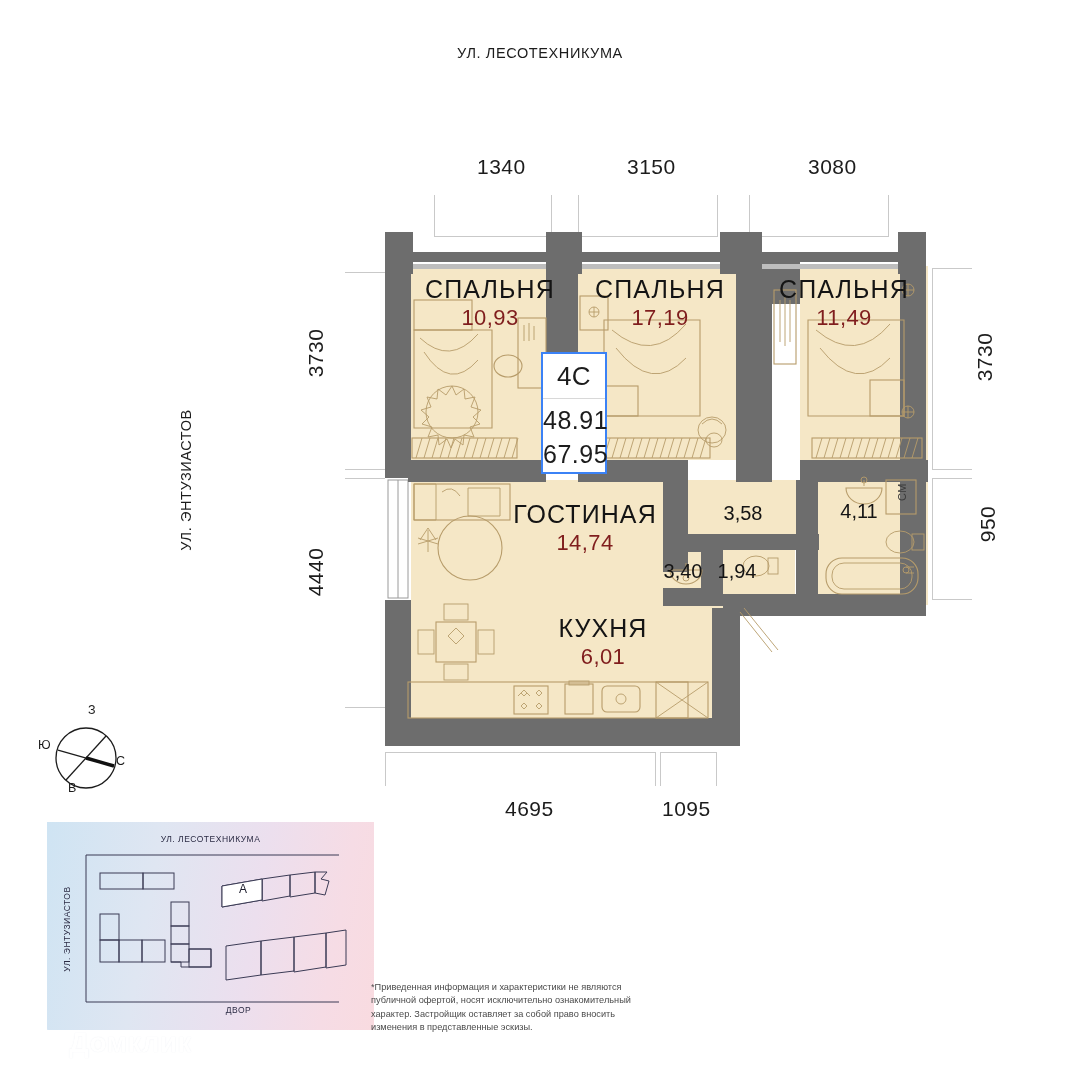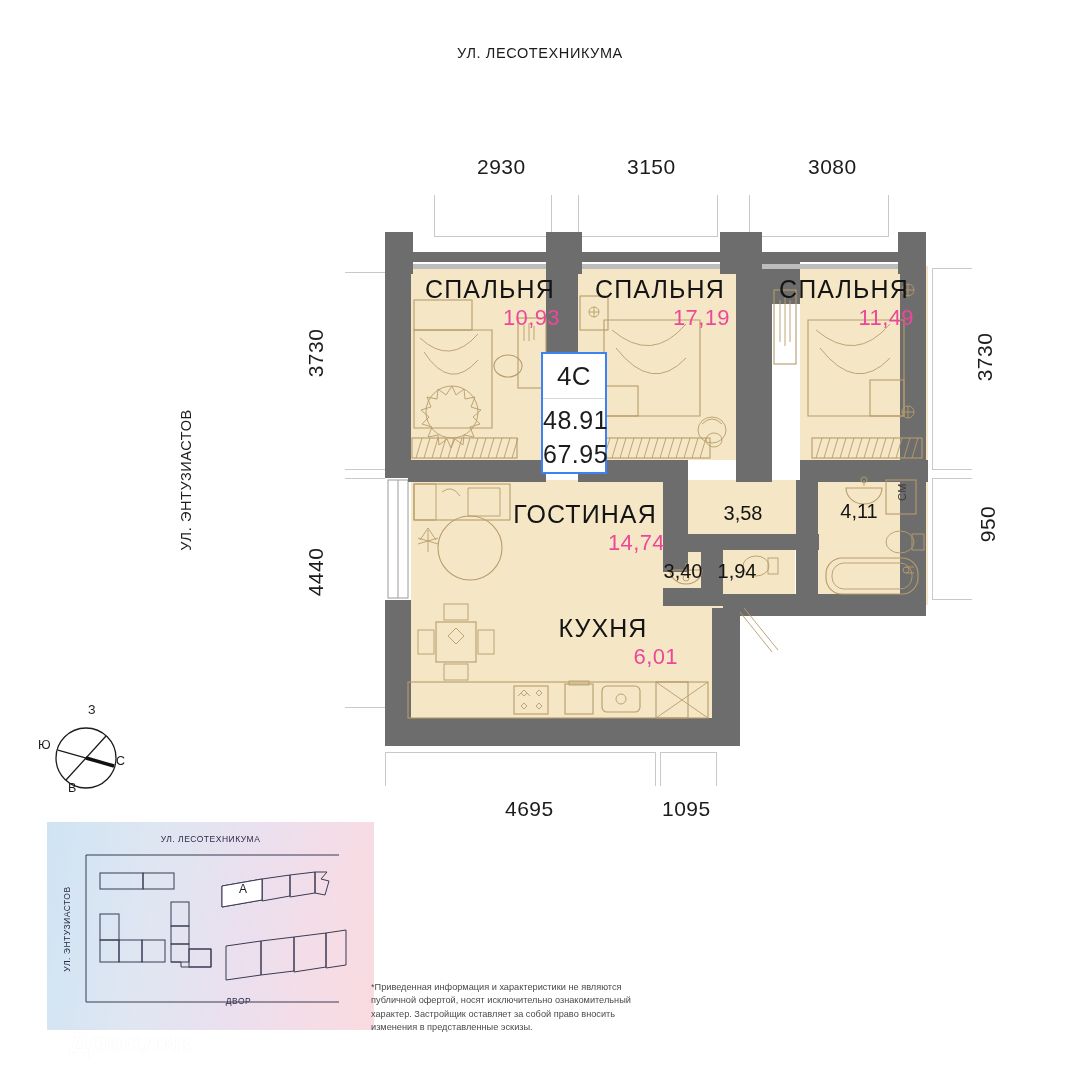--- a/index.html
+++ b/index.html
@@ -61,22 +61,22 @@
     letter-spacing: .5px;
   }
   .badge .b-num { font-size: 25px; line-height: 34px; letter-spacing: .5px; }
 
   
   .room-name {
     font-size: 25px; color: #141414; letter-spacing: 1.1px;
     text-align: center; white-space: nowrap;
   }
   .room-area {
-    font-size: 22px; color: #ec4899; letter-spacing: .4px;
-    text-align: right; white-space: nowrap;
+    font-size: 22px; color: #7f1d1d; letter-spacing: .4px;
+    text-align: center; white-space: nowrap;
   }
   .small-area {
     font-size: 20px; color: #141414; text-align: center; white-space: nowrap;
   }
   .tiny-rot {
     font-size: 11px; color: #3a3a3a; letter-spacing: .5px;
     transform: rotate(-90deg); transform-origin: center center;
   }
 
   
@@ -129,21 +129,21 @@
 
 <div class="abs bracket no-left" style="left:345px;top:272px;width:48px;height:198px;"></div>
 <div class="abs bracket no-left" style="left:345px;top:478px;width:48px;height:230px;"></div>
 
 <div class="abs bracket no-right" style="left:932px;top:268px;width:40px;height:202px;"></div>
 <div class="abs bracket no-right" style="left:932px;top:478px;width:40px;height:122px;"></div>
 
 <div class="abs bracket no-bottom" style="left:385px;top:752px;width:271px;height:34px;"></div>
 <div class="abs bracket no-bottom" style="left:660px;top:752px;width:57px;height:34px;"></div>
 
-<div class="abs dim" style="left:477px;top:155px;">2930</div>
+<div class="abs dim" style="left:477px;top:155px;">1340</div>
 <div class="abs dim" style="left:627px;top:155px;">3150</div>
 <div class="abs dim" style="left:808px;top:155px;">3080</div>
 
 <div class="abs dim vert" style="left:286px;top:341px;width:60px;text-align:center;">3730</div>
 <div class="abs dim vert" style="left:286px;top:560px;width:60px;text-align:center;">4440</div>
 
 <div class="abs dim vert" style="left:955px;top:345px;width:60px;text-align:center;">3730</div>
 <div class="abs dim vert" style="left:958px;top:512px;width:60px;text-align:center;">950</div>
 
 <div class="abs dim" style="left:505px;top:797px;">4695</div>
@@ -405,21 +405,21 @@
   <line x1="48" y1="46" x2="76" y2="54" stroke="#111111" stroke-width="3.4"></line>
 </svg>
 <div class="abs compass-letter" style="left:88px;top:703px;">З</div>
 <div class="abs compass-letter" style="left:38px;top:738px;">Ю</div>
 <div class="abs compass-letter" style="left:116px;top:754px;">С</div>
 <div class="abs compass-letter" style="left:68px;top:781px;">В</div>
 
 <div id="sitemap" class="abs">
   <div class="abs sm-title" style="left:0;top:12px;width:327px;">УЛ. ЛЕСОТЕХНИКУМА</div>
   <div class="abs sm-left" style="left:-30px;top:102px;width:100px;text-align:center;">УЛ. ЭНТУЗИАСТОВ</div>
-  <div class="abs sm-title" style="left:0;bottom:24px;width:383px;text-align:center;">ДВОР</div>
+  <div class="abs sm-title" style="left:0;bottom:15px;width:383px;text-align:center;">ДВОР</div>
 
   <svg class="abs" style="left:0;top:0;" width="327" height="208" viewBox="0 0 327 208" xmlns="http://www.w3.org/2000/svg">
     <g fill="none" stroke="#3b3b55" stroke-width="1">
 
       <path d="M39 33 h253"></path>
       <path d="M39 33 v147 h253"></path>
 
       <rect x="53" y="51" width="43" height="16"></rect>
       <rect x="96" y="51" width="31" height="16"></rect>
 

